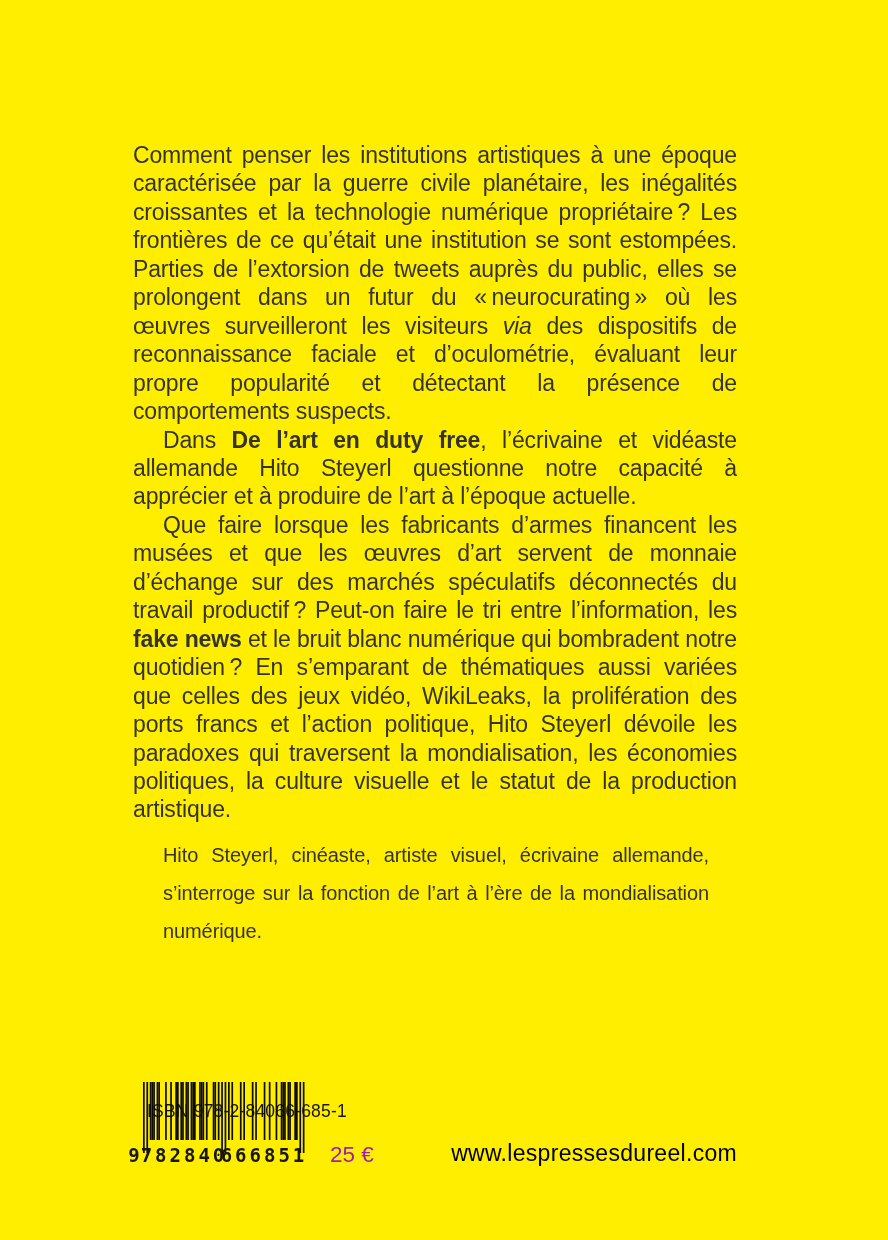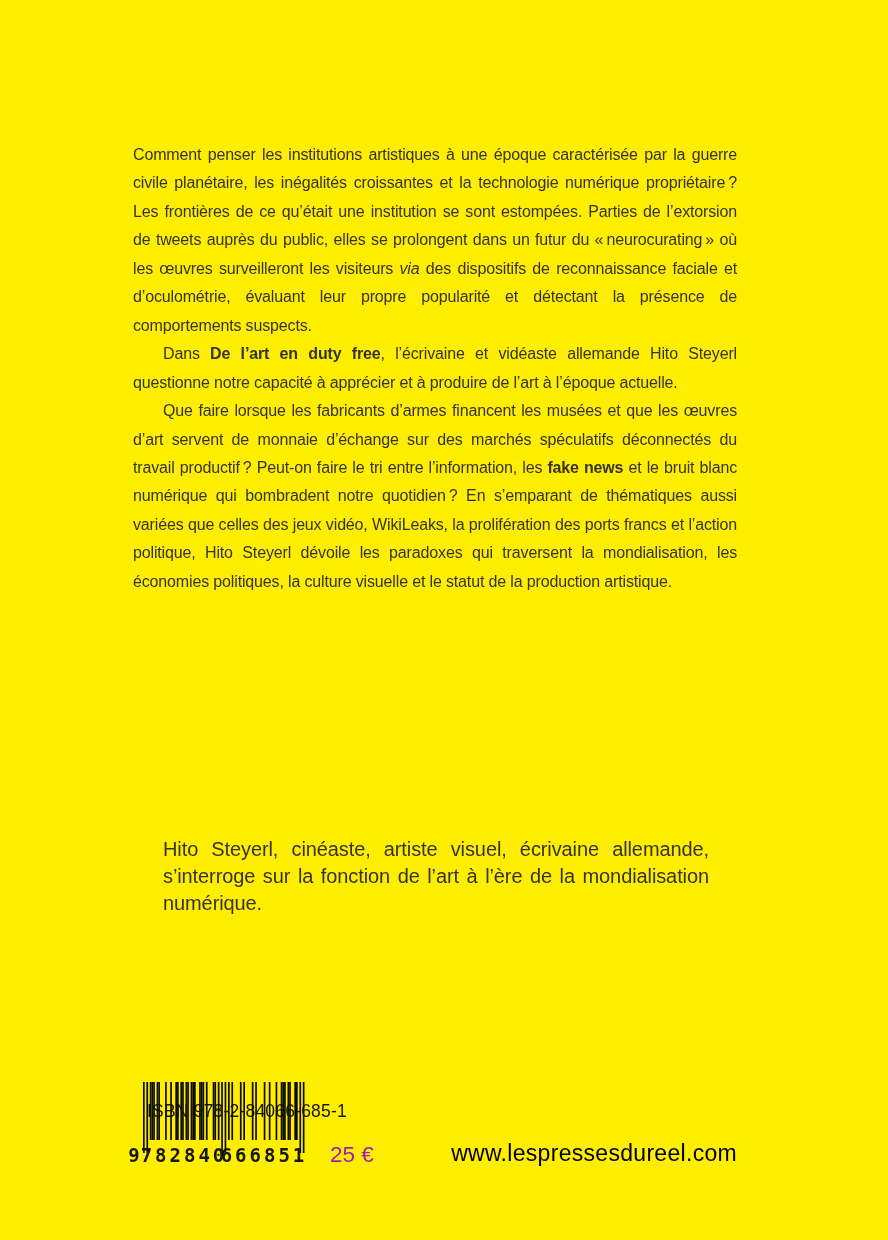--- a/index.html
+++ b/index.html
@@ -7,30 +7,30 @@
     width:888px;height:1240px;
     background:#ffee00;
     position:relative;
     font-family:"Liberation Sans", sans-serif;
     color:#35342c;
     overflow:hidden;
   }
   .cover{position:absolute;inset:0;}
   .synopsis{
     position:absolute;left:133px;top:141px;width:604px;
-    font-size:16px;line-height:28.45px;
+    font-size:23px;line-height:28.45px;
     text-align:justify;letter-spacing:-0.15px;
   }
   .synopsis p{margin:0;}
   .synopsis p.indent{text-indent:30px;}
   .bi{font-weight:bold;}
   em{font-style:italic;}
   .author-note{
     position:absolute;left:163px;top:816px;width:546px;
-    font-size:20px;line-height:27px;
+    font-size:20px;line-height:38px;
     text-align:justify;letter-spacing:-0.1px;
   }
   .isbn{
     position:absolute;left:147px;top:1061px;
     font-size:17.5px;color:#17160f;letter-spacing:0.2px;margin-top:40px;
   }
   .barcode{position:absolute;left:124px;top:1082px;}
   .barcode text{
     font-family:"DejaVu Sans Mono", monospace;
     font-weight:bold;font-size:19px;fill:#17160f;

